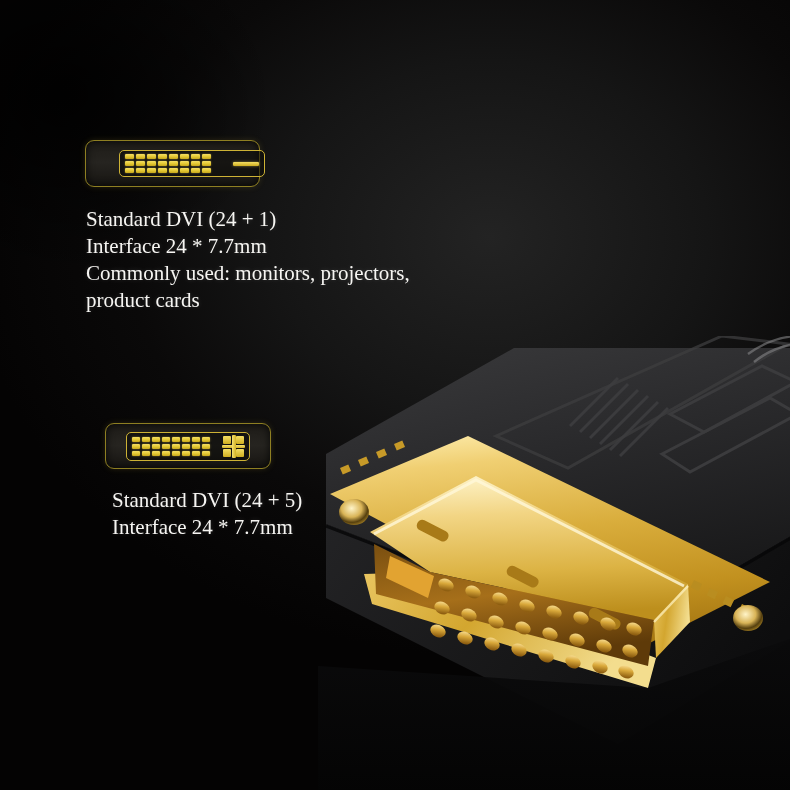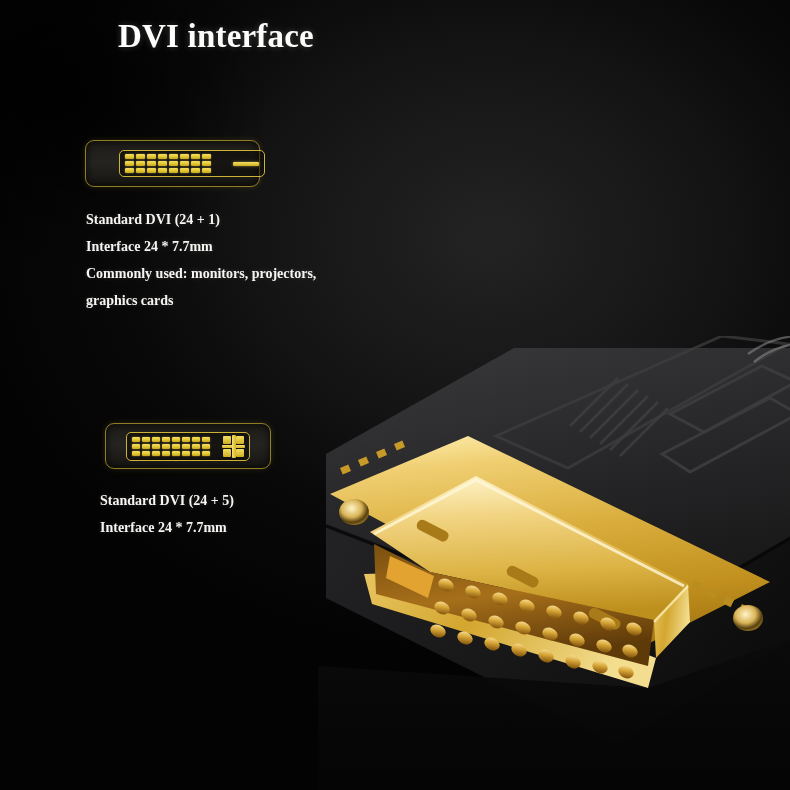--- a/index.html
+++ b/index.html
@@ -99,26 +99,26 @@
   }
   .blade-cross .bar-v {
     position:absolute; left:9px; top:-1px; width:3.5px; height:23px;
     background:linear-gradient(90deg,#f6e273,#d3b224);
     border-radius:1px;
   }
 
   
   .caption {
     position:absolute; z-index:6;
-    font-size:14px; font-weight:bold; color:#f6f5f2;
+    font-size:21px; font-weight:normal; color:#f6f5f2;
     line-height:27px;
     text-shadow:0 0 5px rgba(255,255,255,.16);
   }
   .caption-1 { left:86px; top:206px; width:350px; }
-  .caption-2 { left:100px; top:487px; width:240px; }
+  .caption-2 { left:112px; top:487px; width:240px; }
   .caption div { white-space:pre-wrap; }
 
   
   #photo {
     position:absolute; left:318px; top:336px;
     width:480px; height:460px;
     z-index:3;
   }
   #photo svg { display:block; width:100%; height:100%; }
 </style>
@@ -277,21 +277,20 @@
         </g>
       </g>
 
       <path d="M 56,198 L 158,144 L 366,250" fill="none" stroke="#fff8da" stroke-width="3" opacity="0.8"></path>
       <path d="M 336,286 L 370,250" fill="none" stroke="#fff3c4" stroke-width="2.5" opacity="0.7"></path>
 
       <path d="M 0,330 L 330,352 L 480,300 L 480,460 L 0,460 Z" fill="url(#gBottomShadow)" opacity="0.92"></path>
     </svg>
   </div>
 
-  <div class="title">DVI interface</div>
 
   <div class="port port-1">
     <div class="contact-box">
       <div class="pin-grid">
         <div class="pin-row">
           <i class="pin"></i>
             <i class="pin"></i>
             <i class="pin"></i>
             <i class="pin"></i>
           <i class="pin"></i>
@@ -321,21 +320,21 @@
         </div>
       </div>
       <div class="blade-flat"></div>
     </div>
   </div>
 
   <div class="caption caption-1">
     <div>Standard DVI (24 + 1)</div>
     <div>Interface 24 * 7.7mm</div>
     <div>Commonly used: monitors, projectors,</div>
-    <div>graphics cards</div>
+    <div>product cards</div>
   </div>
 
   <div class="port port-2">
     <div class="contact-box">
       <div class="pin-grid">
         <div class="pin-row">
           <i class="pin"></i>
             <i class="pin"></i>
             <i class="pin"></i>
             <i class="pin"></i>

